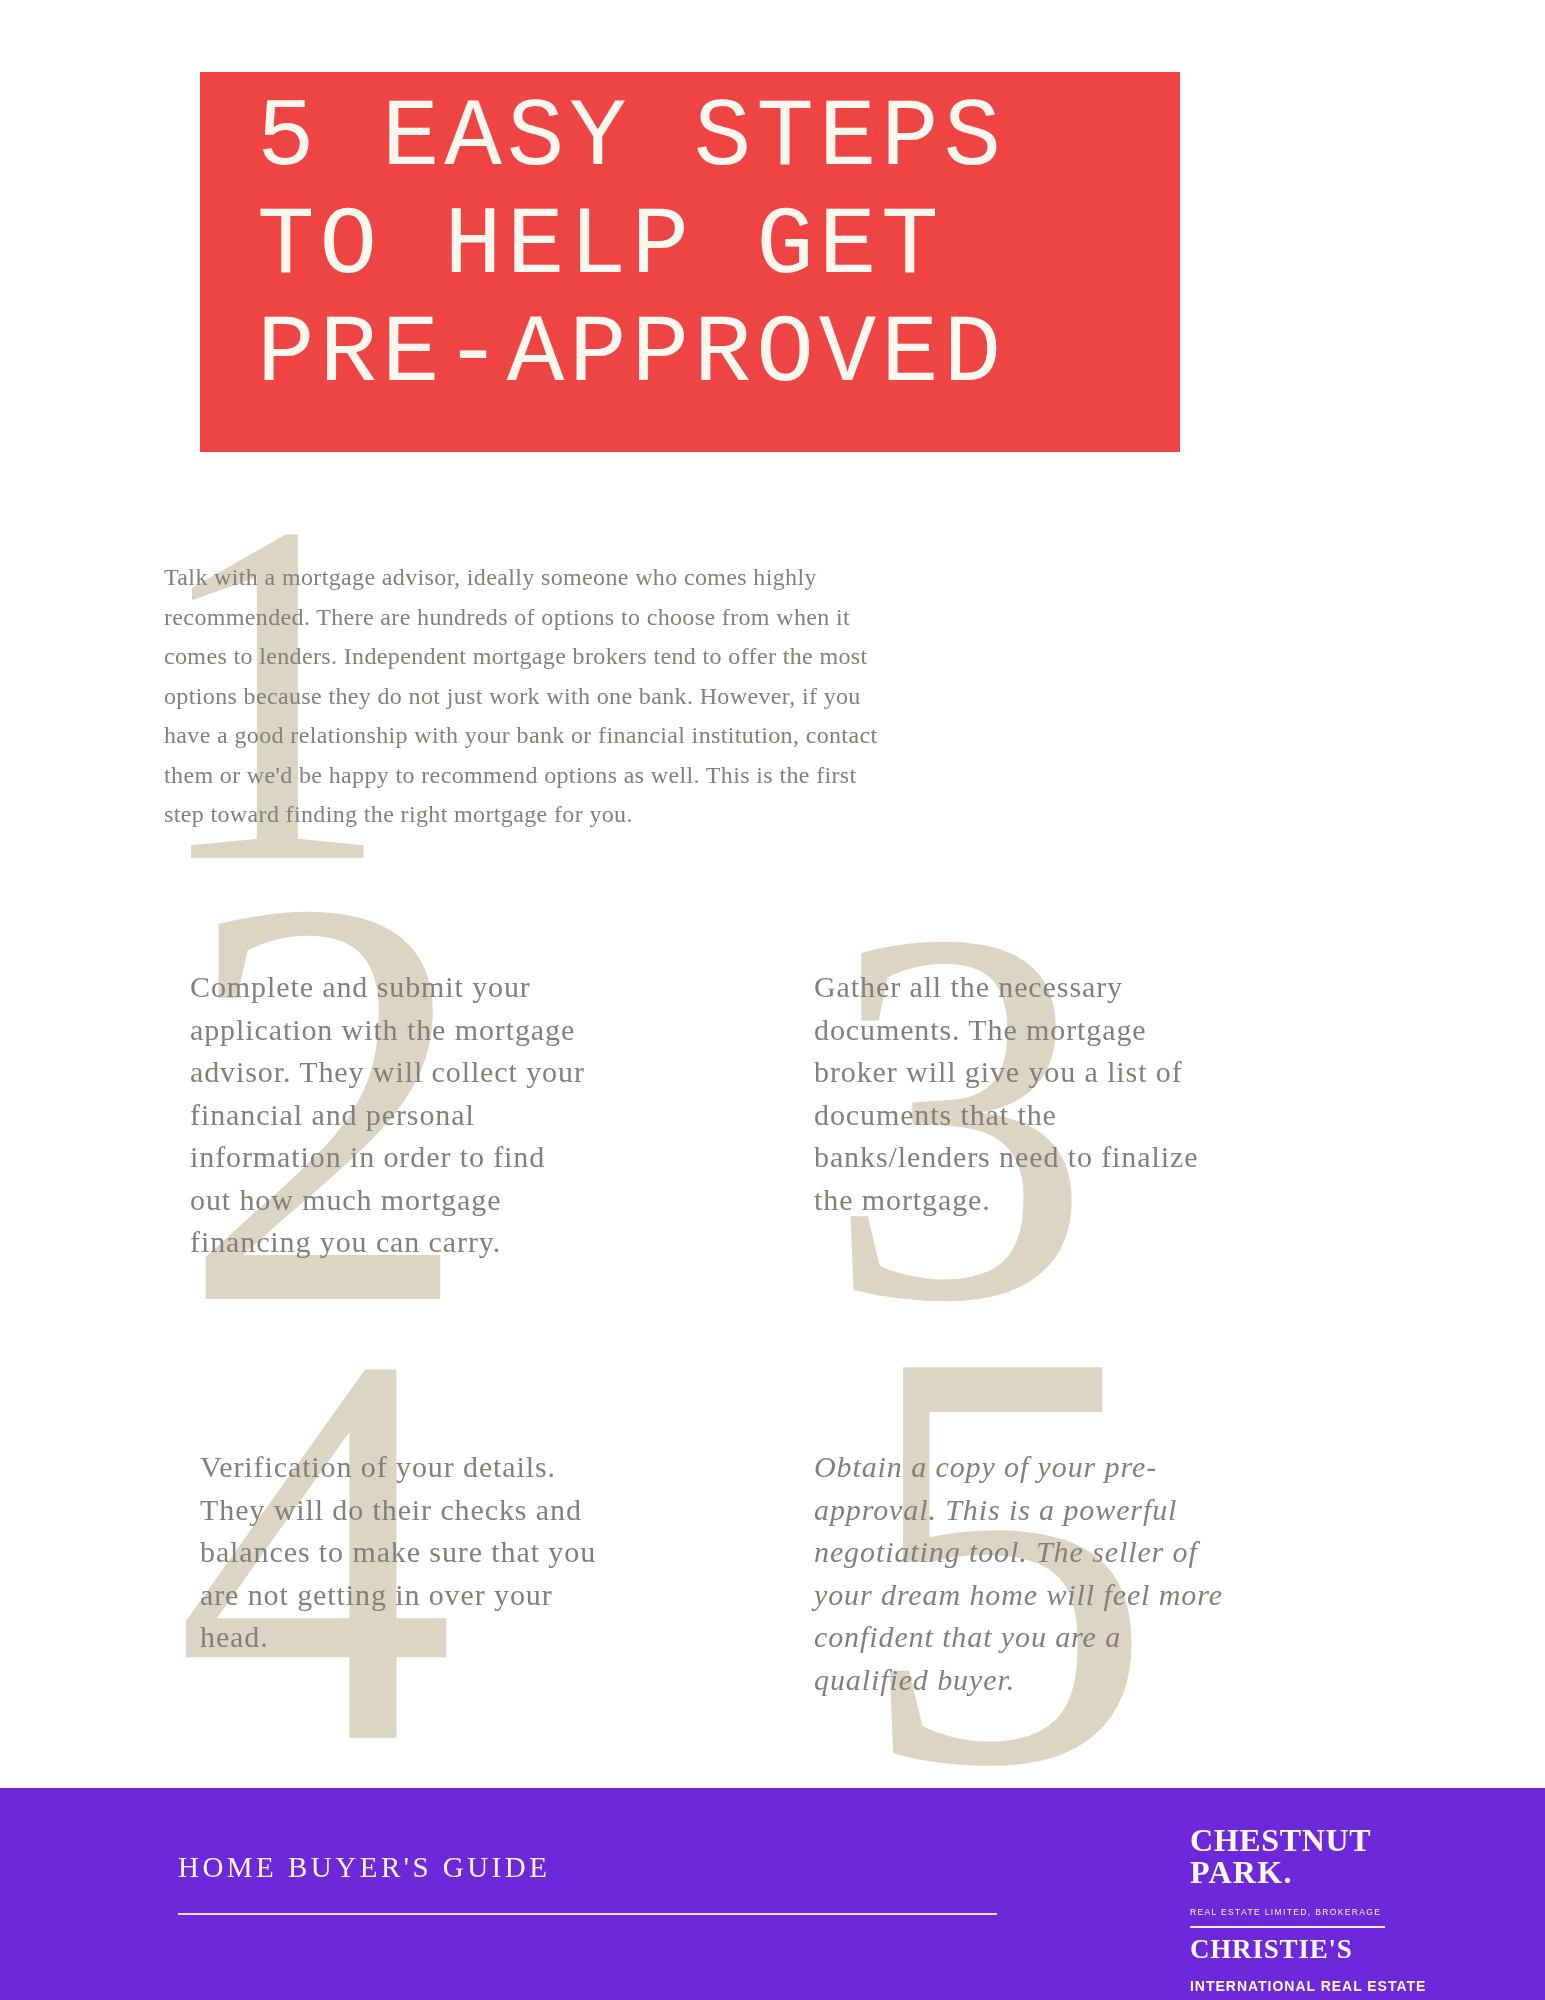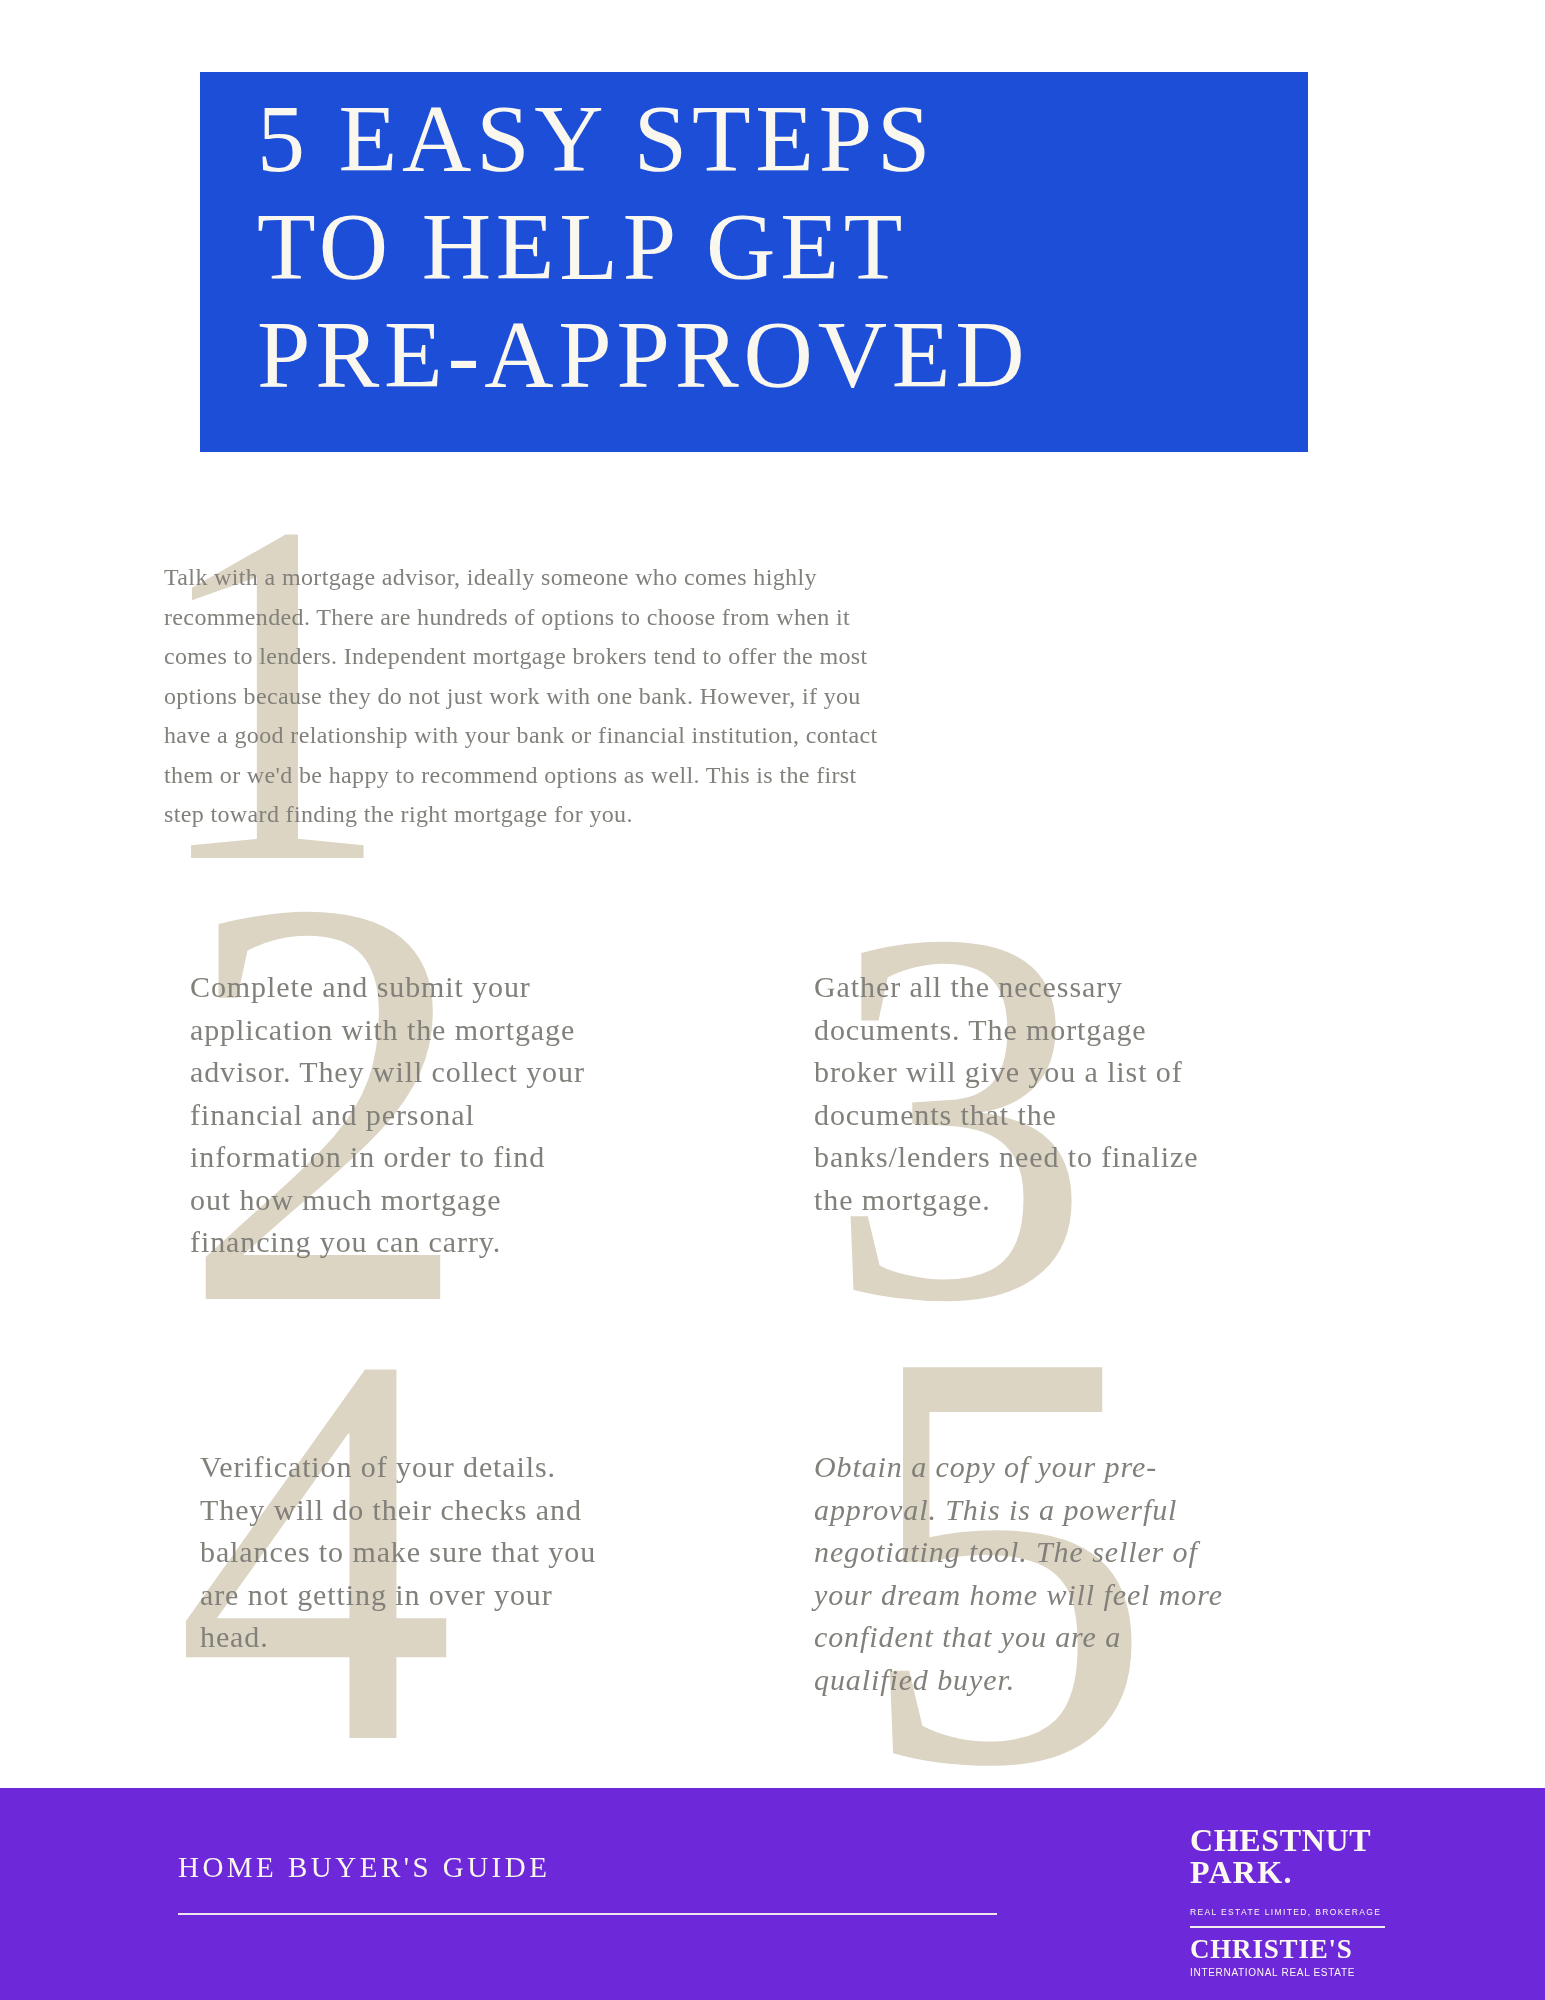--- a/index.html
+++ b/index.html
@@ -7,22 +7,23 @@
     width:1545px;height:2000px;
     background:#ffffff;
     font-family:"Liberation Serif", serif;
     position:relative;
     overflow:hidden;
   }
   .page{position:absolute;inset:0;width:1545px;height:2000px;}
 
   
   .header-block{
-    position:absolute;left:200px;top:72px;width:1108px;height:380px;
-    background:#1d4ed8;
+    position:absolute;left:200px;top:72px;width:980px;height:380px;
+    background:#ef4444;
+    font-family:Liberation Mono, monospace;
   }
   .page-title{
     position:absolute;left:57px;top:13px;
     font-size:96px;line-height:108px;
     letter-spacing:0.05em;
     color:#faf7ee;
     white-space:pre-line;
     font-weight:400;
   }
 
@@ -96,24 +97,25 @@
   }
   .logo-divider{
     height:1.5px;background:#fbf8f0;margin:9px 0 7px 0;opacity:0.95;
   }
   .logo-christies{
     font-size:27px;line-height:28px;font-weight:bold;
     letter-spacing:0.03em;
   }
   .logo-intl{
     font-family:"Liberation Sans", sans-serif;
-    font-size:10px;line-height:11px;
+    font-size:14px;line-height:11px;
     letter-spacing:0.07em;
-    margin-top:4px;
+    margin-top:18px;
     white-space:nowrap;
+    font-weight:bold;
   }
 </style>
 </head>
 <body>
 
 <div class="page">
 
   <div class="watermark wm-1">1</div>
   <div class="watermark wm-2">2</div>
   <div class="watermark wm-3">3</div>

